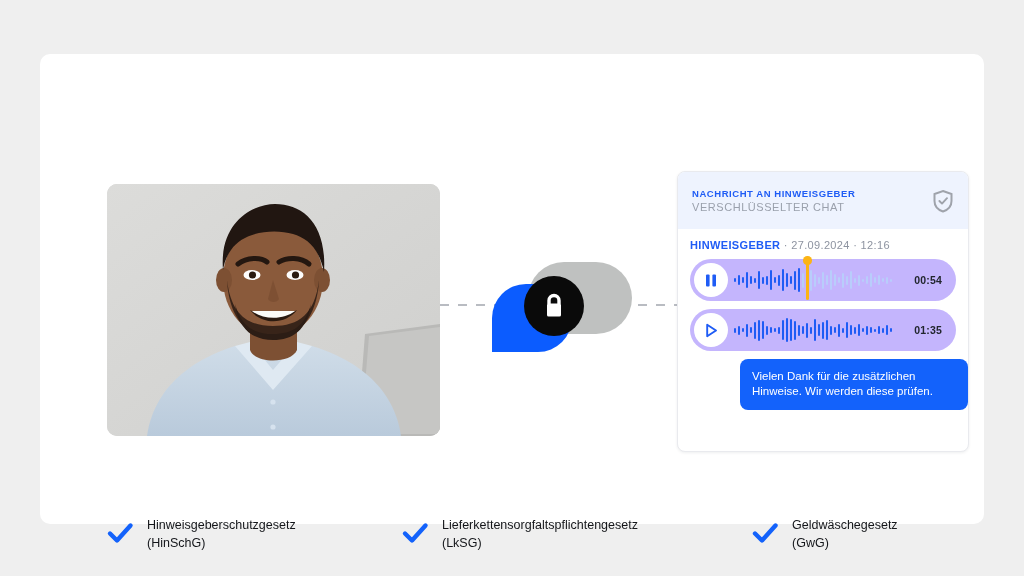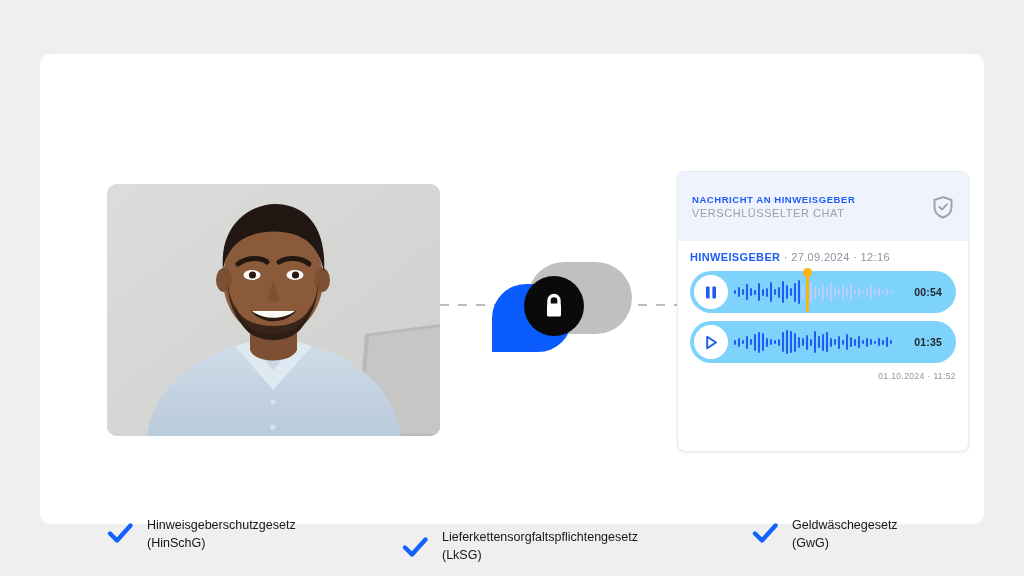--- a/index.html
+++ b/index.html
@@ -51,21 +51,21 @@
 
   
   .chat-card{
     position:absolute;left:637px;top:117px;width:290px;height:279px;
     background:#ffffff;border-radius:8px;
     border:1px solid #e9eaee;
     box-shadow:0 1px 3px rgba(20,24,40,.07);
     overflow:hidden;
   }
   .chat-head{
-    position:relative;height:69px;background:#eef3fe;
+    position:relative;height:57px;background:#eef3fe;
     display:flex;align-items:center;padding:0 14px;box-sizing:border-box;
   }
   .chat-head-texts{flex:1;min-width:0;}
   .chat-title{
     color:#1f5cf5;font-size:9.5px;font-weight:bold;letter-spacing:.55px;
     line-height:13px;white-space:nowrap;
   }
   .chat-sub{
     color:#9aa0ac;font-size:11px;letter-spacing:.55px;line-height:13px;
     white-space:nowrap;margin-top:1px;
@@ -73,21 +73,21 @@
   .shield-icon{width:22px;height:24px;flex:0 0 auto;}
   .shield-icon svg{display:block;width:100%;height:100%;}
 
   .chat-body{padding:10px 12px 0 12px;}
 
   .meta-line{font-size:11px;letter-spacing:.35px;line-height:12px;margin-bottom:8px;}
   .meta-who{color:#1f5cf5;font-weight:bold;}
   .meta-rest{color:#8d93a0;}
 
   .voice{
-    height:42px;background:#7dd3fc;border-radius:21px;
+    height:42px;background:#c4b5fd;border-radius:21px;
     display:flex;align-items:center;padding:0 14px 0 4px;
     box-sizing:border-box;margin-bottom:8px;position:relative;
   }
   .vbtn{
     width:34px;height:34px;border-radius:50%;background:#ffffff;
     flex:0 0 auto;display:flex;align-items:center;justify-content:center;
   }
   .vbtn svg{display:block;}
   .wave{flex:1;height:30px;position:relative;margin:0 8px 0 6px;
         display:flex;align-items:center;gap:2px;}
@@ -108,21 +108,21 @@
     background:#1362fb;color:#ffffff;border-radius:8px;
     padding:10px 12px 12px 12px;
     font-size:11.5px;line-height:14.5px;
     margin-left:50px;margin-right:-12px;
   }
 
   
   .checks{position:absolute;left:40px;top:452px;width:944px;height:62px;}
   .check{position:absolute;display:flex;align-items:flex-start;}
   .check:nth-child(1){left:25px;top:10px;}
-  .check:nth-child(2){left:320px;top:22px;align-items:center;}
+  .check:nth-child(2){left:320px;top:10px;}
   .check:nth-child(3){left:670px;top:10px;}
   .ck-icon{width:30px;height:30px;flex:0 0 auto;margin-top:2px;}
   .ck-icon svg{display:block;width:100%;height:100%;}
   .ck-text{
     margin-left:12px;color:#14161a;font-size:12.5px;line-height:18px;
     white-space:pre-line;
   }
 </style>
 </head>
 <body>
@@ -313,24 +313,22 @@
               <span class="bar" style="height: 6px;"></span>
               <span class="bar" style="height: 3px;"></span>
               <span class="bar" style="height: 8px;"></span>
               <span class="bar" style="height: 5px;"></span>
               <span class="bar" style="height: 10px;"></span>
               <span class="bar" style="height: 4px;"></span>
             </span>
           <span class="vtime">01:35</span>
         </div>
 
-        <div class="meta-right">
-          <span>01.10.2024</span><span> · </span><span>11:52</span>
-        </div>
-
+
+        <div class="bubble">Vielen Dank für die zusätzlichen Hinweise. Wir werden diese prüfen.</div>
       </div>
     </div>
 
     <div class="checks">
       <div class="check">
         <span class="ck-icon">
           <svg viewBox="0 0 30 30">
               <path d="M5 15.5 L12 22.5 L25.5 7.5" fill="none" stroke="#1362fb" stroke-width="4.4" stroke-linecap="round" stroke-linejoin="round"></path>
             </svg>
         </span>

